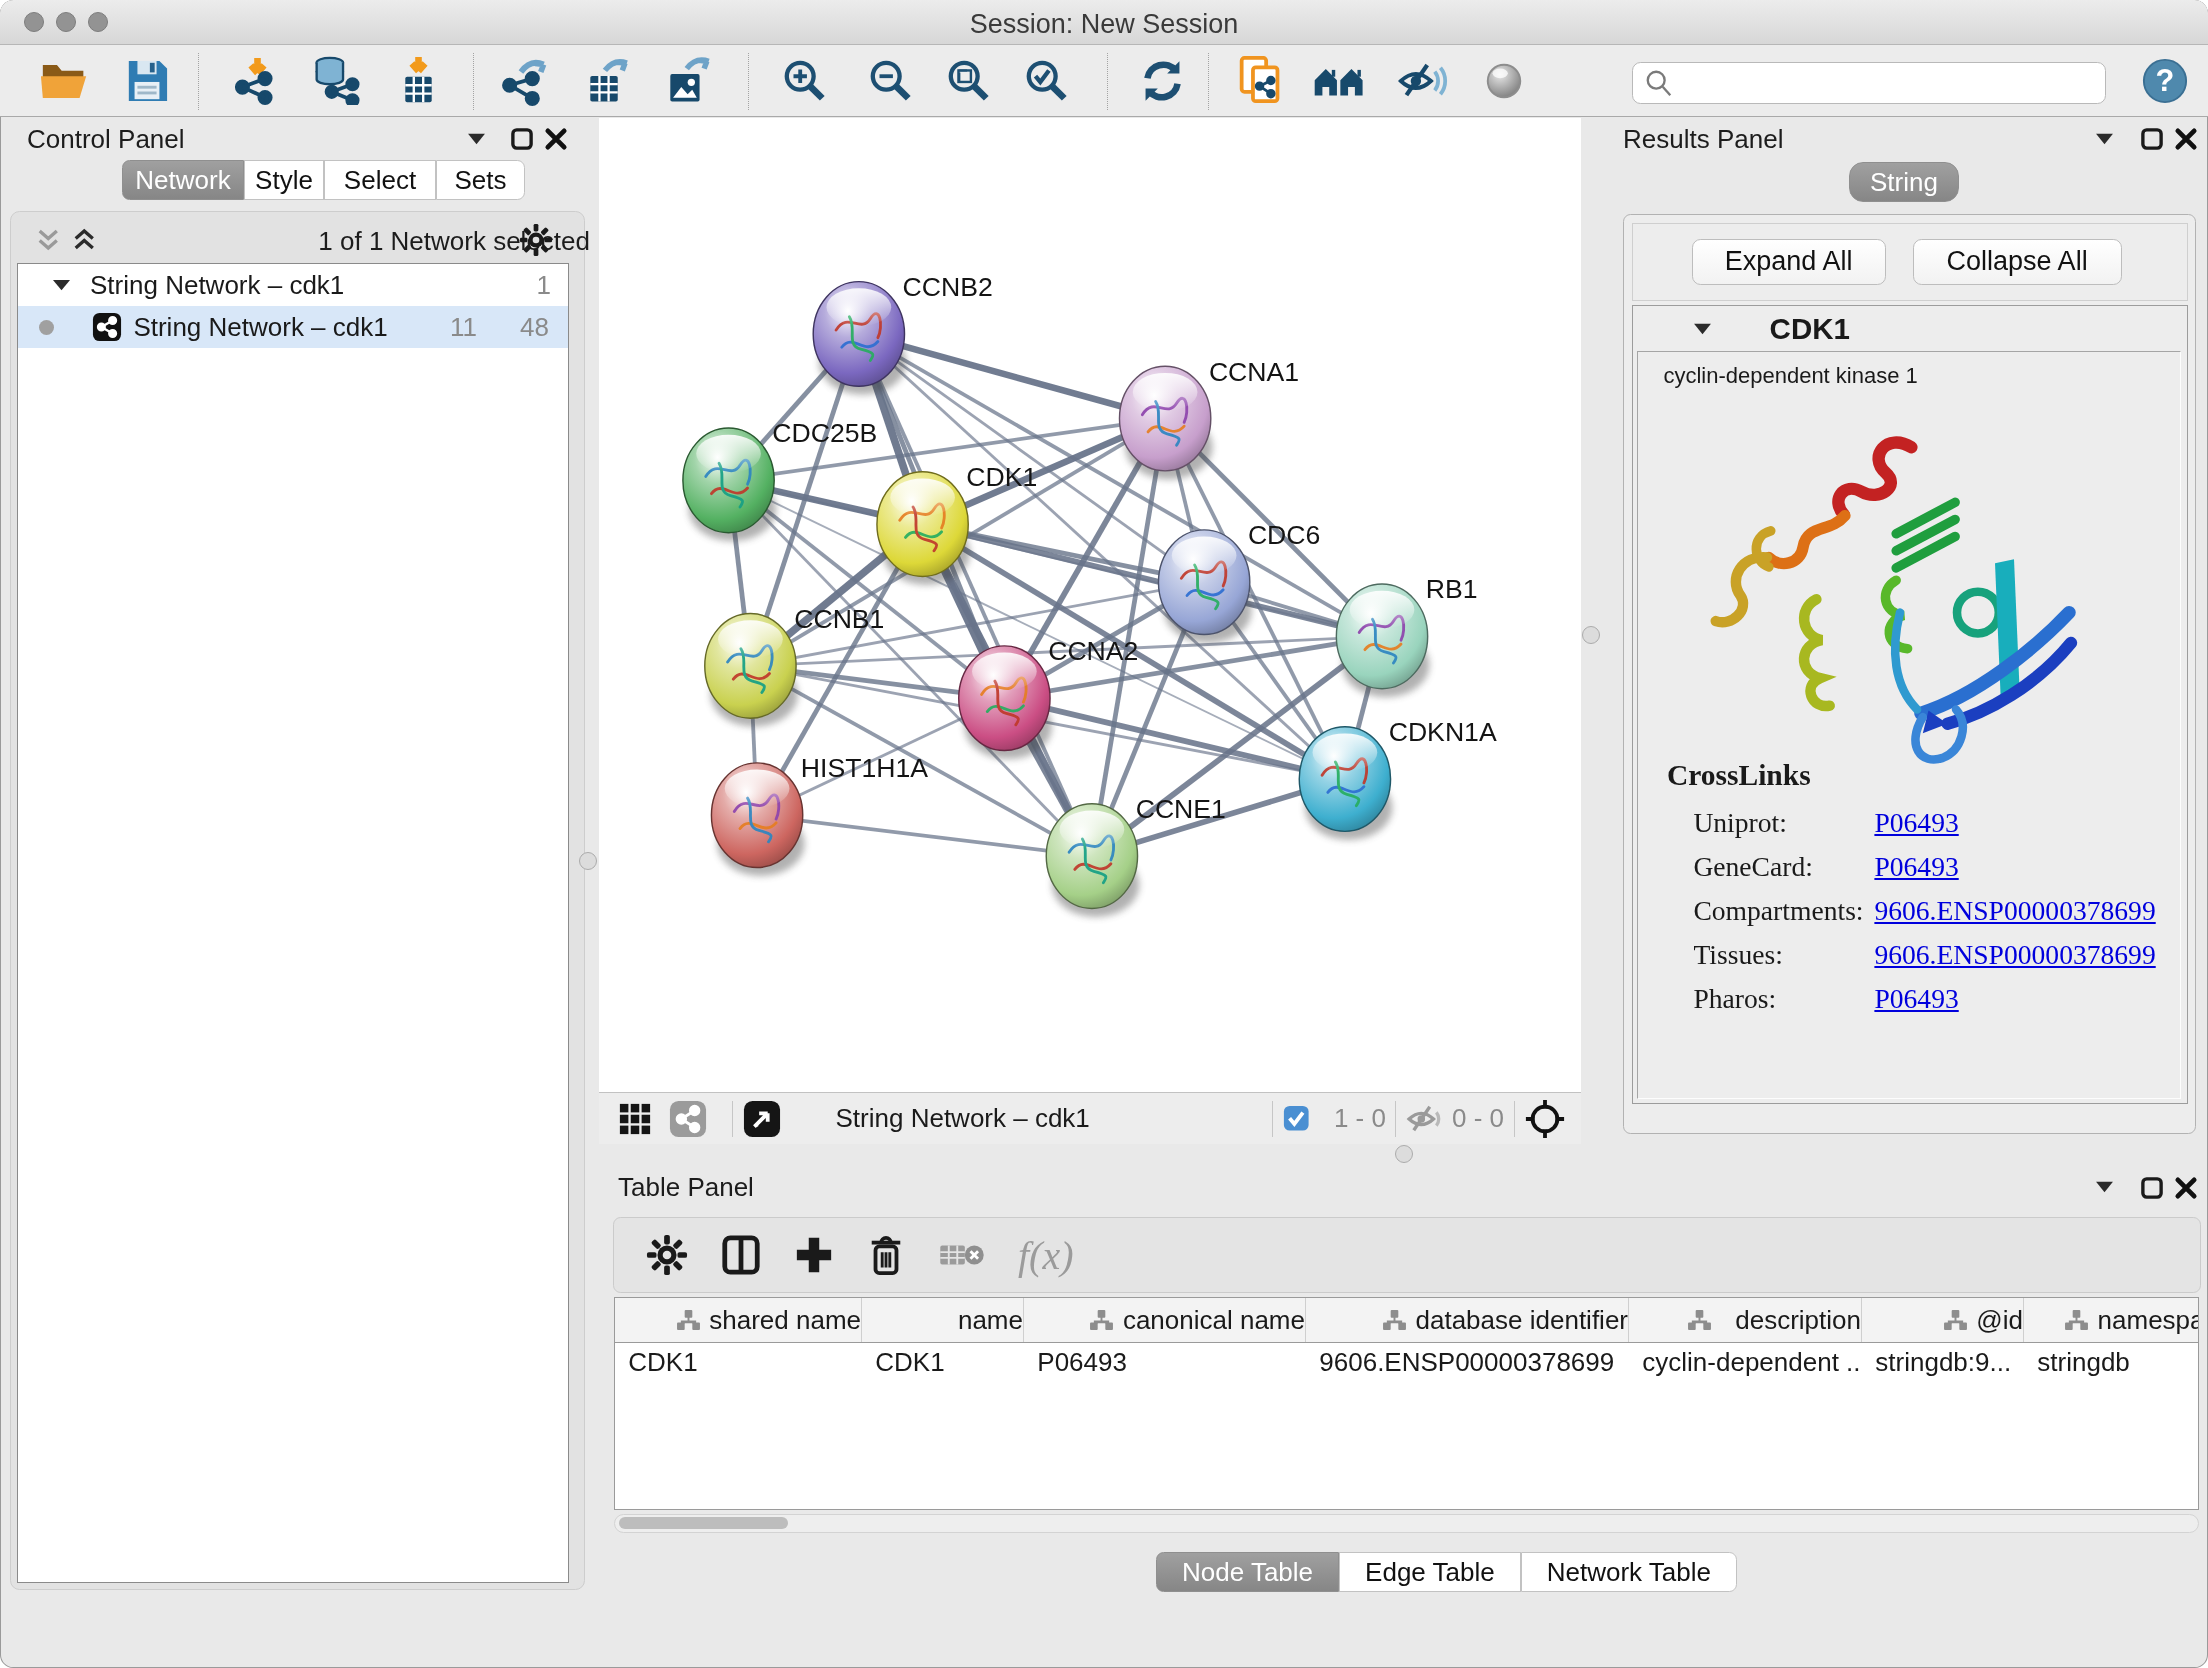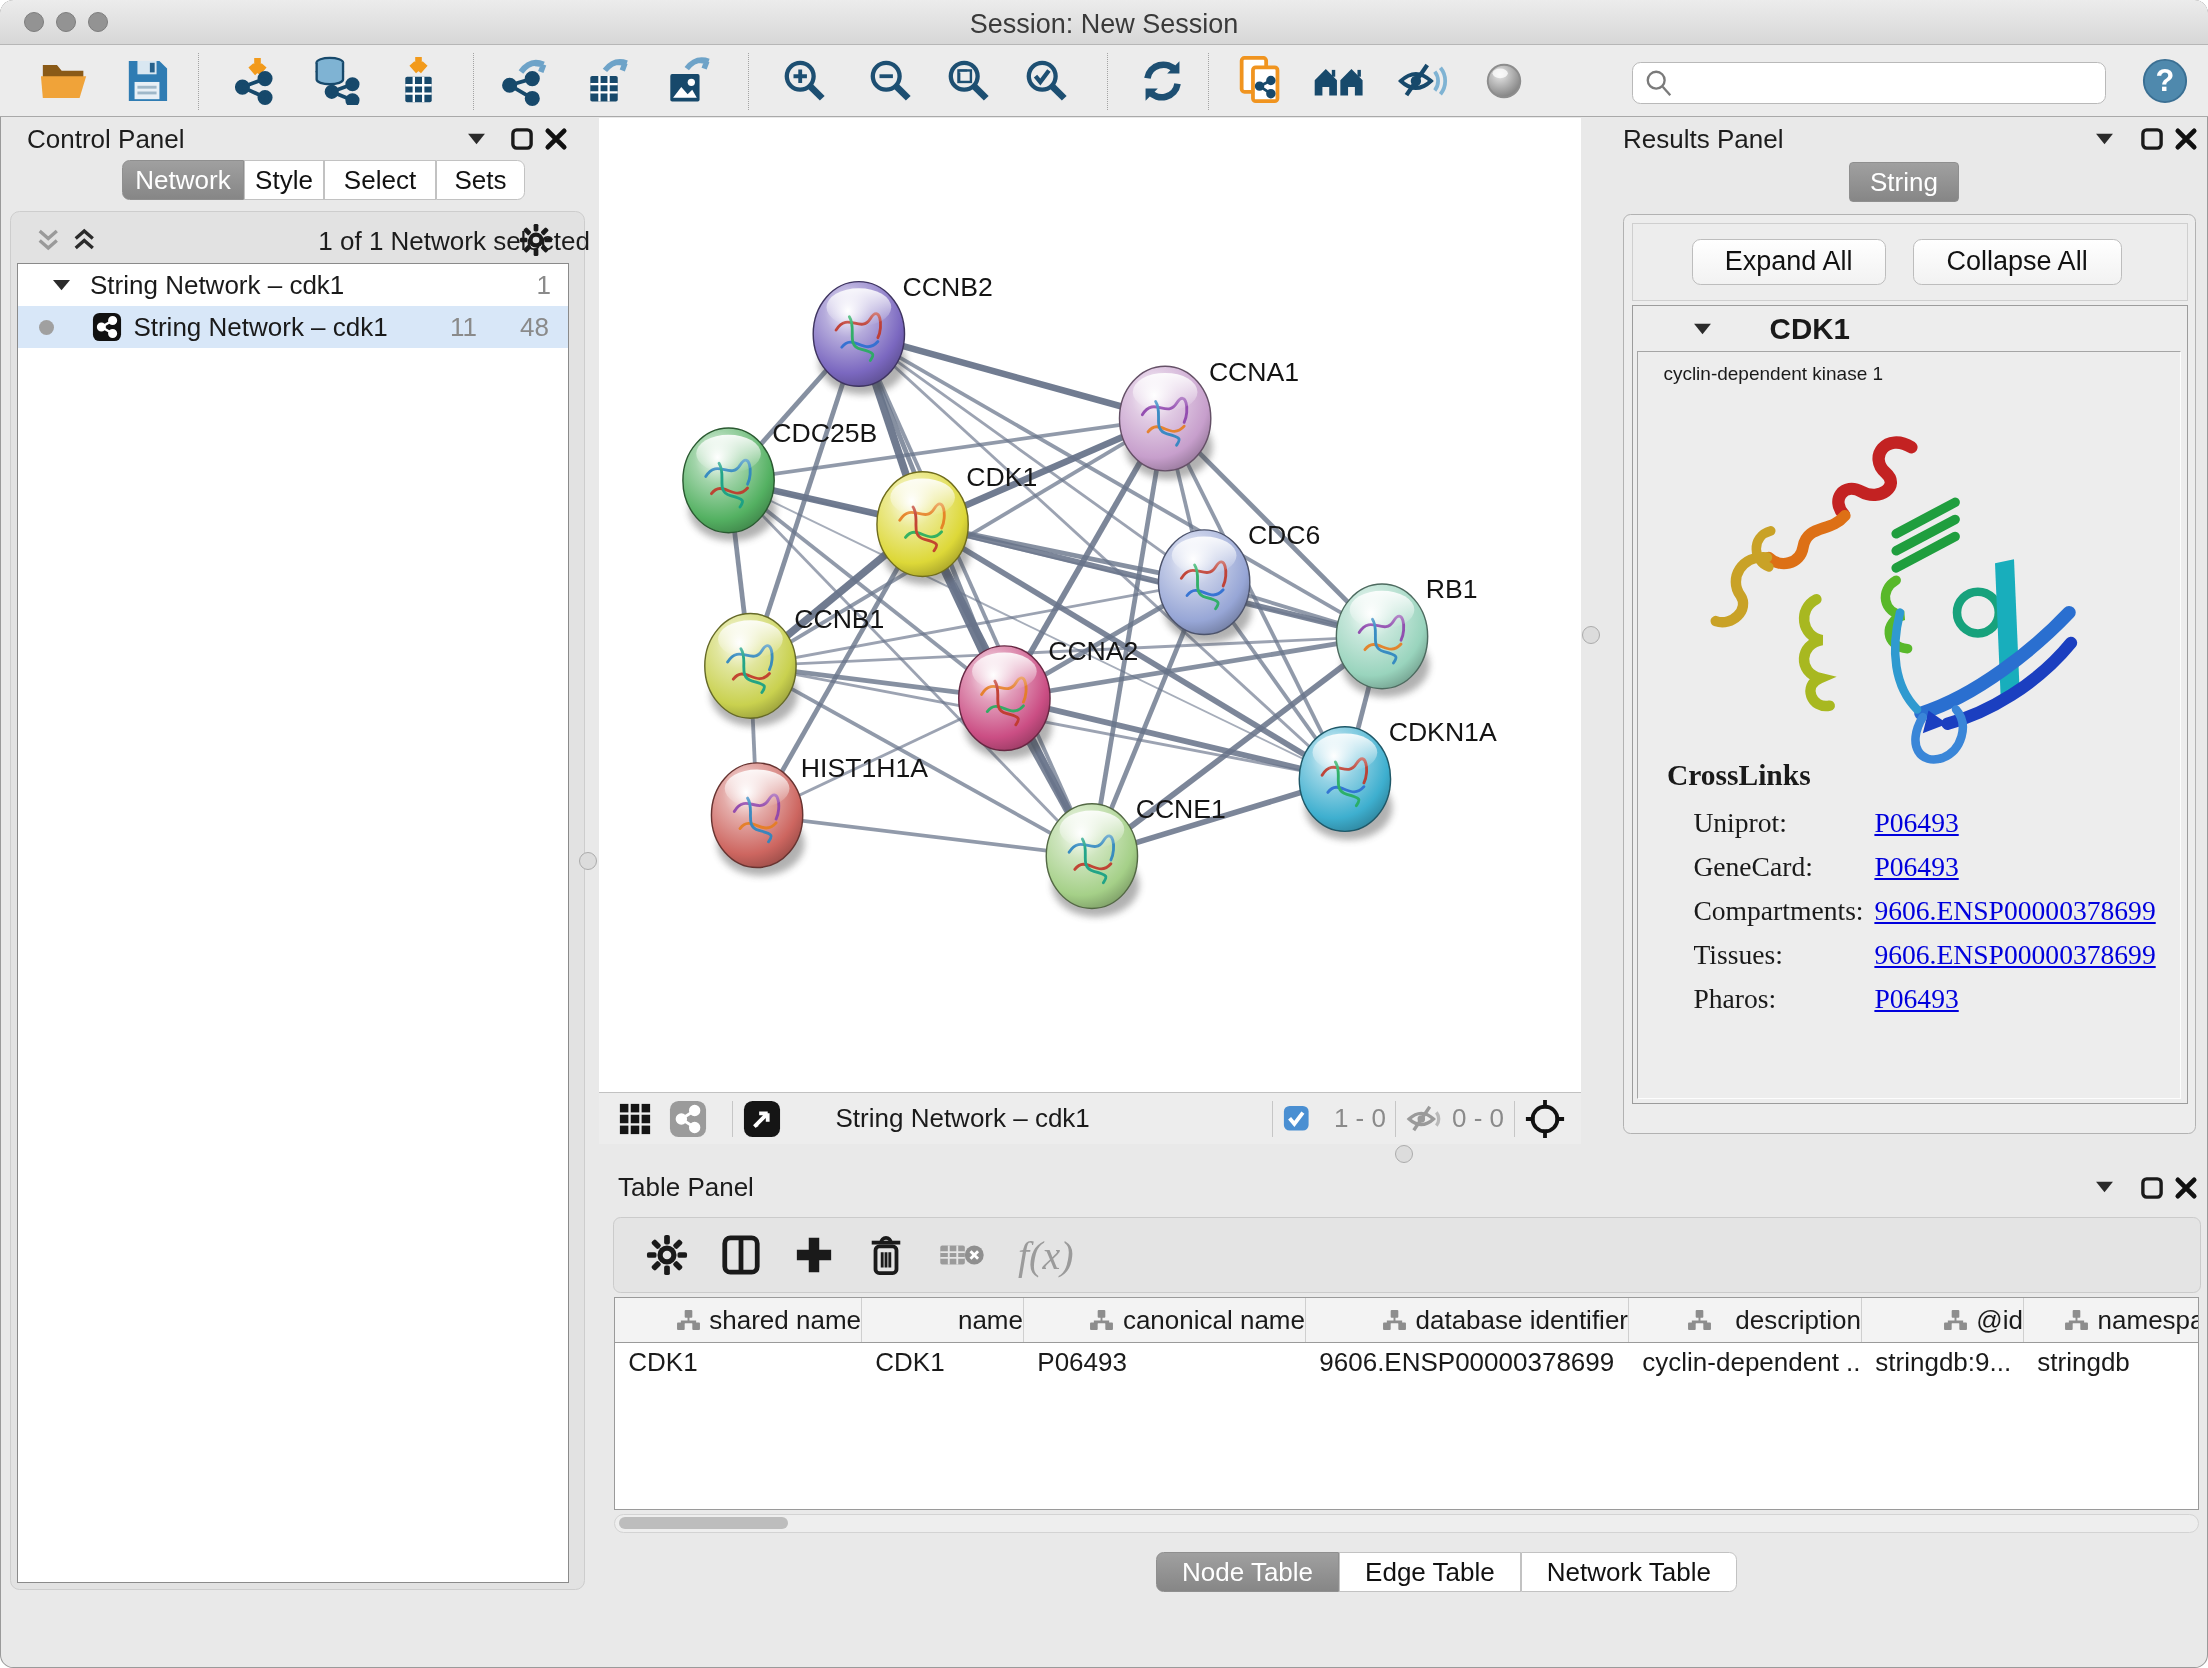--- a/index.html
+++ b/index.html
@@ -692,34 +692,34 @@
       <svg width="24" height="24" viewBox="0 0 25 25">
           <rect x="3" y="3" width="19" height="19" rx="4" fill="none" stroke="#1a1a1a" stroke-width="3.5"></rect>
         </svg>
       </div>
     <div class="phdr-ic" style="left:2174px;top:127px">
       <svg width="24" height="24" viewBox="0 0 25 25">
           <path d="M4 4 L21 21 M21 4 L4 21" stroke="#111" stroke-width="5" stroke-linecap="round"></path>
         </svg>
       </div>
 
-    <div class="tab sel" style="position:absolute;left:1849px;top:162px;width:110px;border-radius:4px">String</div>
+    <div class="tab sel" style="position:absolute;left:1849px;top:162px;width:110px;border-radius:14px">String</div>
 
     <div class="res-box">
       <div class="res-sub">
         <div class="btn" style="position:absolute;left:59px;top:15px;width:192px;height:44px">Expand All</div>
         <div class="btn" style="position:absolute;left:280px;top:15px;width:207px;height:44px">Collapse All</div>
       </div>
       <div class="cdk-box">
         <svg style="position:absolute;left:59px;top:15px" width="21" height="15" viewBox="0 0 22 16">
             <path d="M2 3 h18 l-9 11 z" fill="#2b2b2b"></path>
           </svg>
         <div style="position:absolute;left:137px;top:5.7px;font-size:29.5px;font-weight:bold">CDK1</div>
         <div class="cdk-inner">
-          <div style="position:absolute;left:25px;top:11.4px;font-size:19px">cyclin-dependent kinase 1</div>
+          <div style="position:absolute;left:25px;top:11.4px;font-size:22px">cyclin-dependent kinase 1</div>
           <svg style="position:absolute;left:34px;top:57px" width="418" height="390" viewBox="0 0 440 410" fill="none" stroke-linecap="round">
             <path d="M252 40 c-26 -16 -46 10 -27 27 c16 14 -7 30 -25 20 c-20 -11 -33 9 -19 24" stroke="#c32222" stroke-width="13"></path>
             <path d="M182 112 c-15 18 -40 9 -44 33 c-3 19 -25 22 -36 11" stroke="#dd7016" stroke-width="12"></path>
             <path d="M100 156 c-26 -3 -41 22 -28 40 c10 15 -9 33 -26 27" stroke="#c9a227" stroke-width="11"></path>
             <path d="M104 128 c-22 6 -18 33 -2 38" stroke="#c9a227" stroke-width="10"></path>
             <path d="M152 200 c-20 10 -16 39 6 43 c-24 4 -26 34 -2 40 c-19 8 -9 33 10 29" stroke="#a8b820" stroke-width="11"></path>
             <path d="M298 98 l-62 33 m62 -15 l-62 33 m62 -15 l-62 33" stroke="#1f9e3e" stroke-width="10"></path>
             <path d="M236 180 c-18 10 -14 35 8 37 c-22 6 -20 33 4 35" stroke="#58b82a" stroke-width="10"></path>
             <circle cx="322" cy="214" r="22" stroke="#17a27c" stroke-width="9"></circle>
             <path d="M340 162 l20 -4 6 140 -20 6 z" fill="#18aebc" stroke="none"></path>

